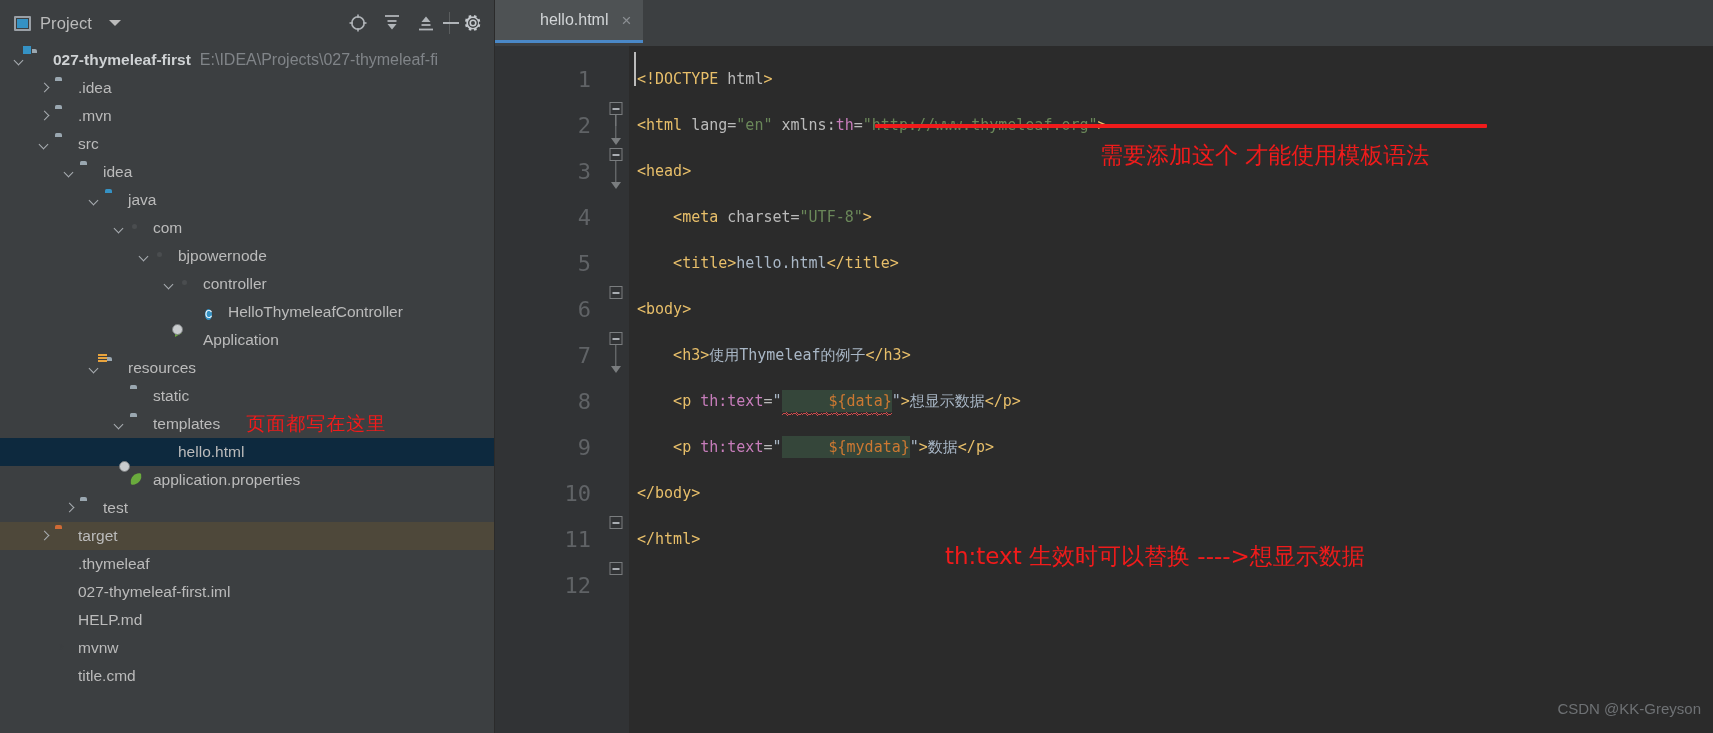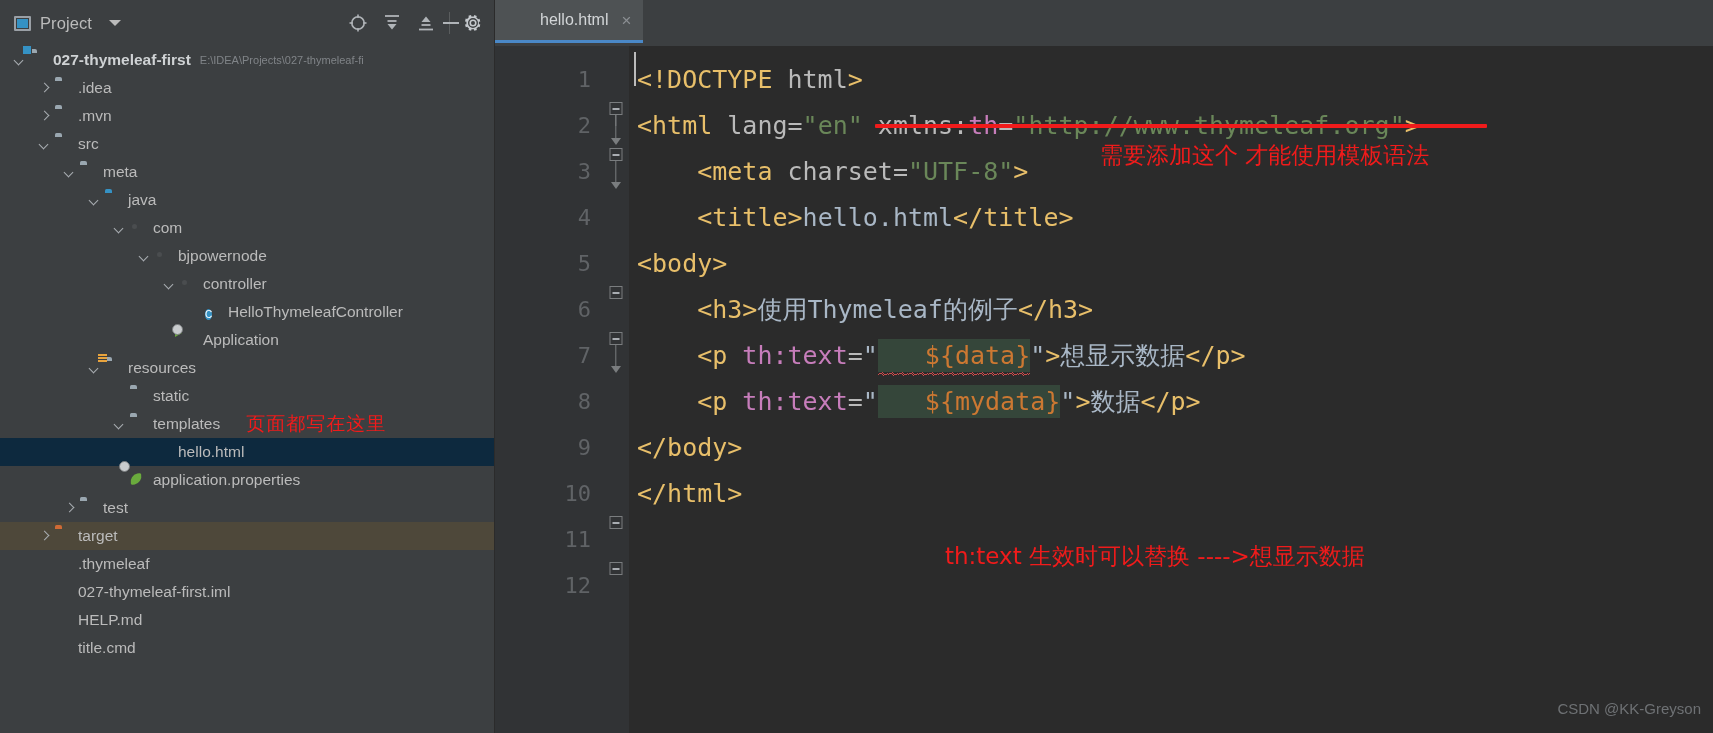--- a/index.html
+++ b/index.html
@@ -316,21 +316,21 @@
     left: 4px; top: -2px;
     color: #3c3f41;
     font-size: 14px;
     font-weight: bold;
   }
   .tlabel { color: #bbbbbb; }
   .tlabel.bold { font-weight: bold; color: #cfd2d4; }
   .tpath {
     color: #808488;
     margin-left: 9px;
-    font-size: 11px;
+    font-size: 16px;
   }
   .red-note-tree {
     color: #f01b1b;
     font-size: 19px;
     margin-left: 26px;
     font-family: "DejaVu Sans", sans-serif;
     letter-spacing: 1px;
   }
 
   
@@ -437,21 +437,21 @@
     border-left: 5px solid transparent;
     border-right: 5px solid transparent;
     border-top: 7px solid #7a7d7f;
   }
 
   .code {
     flex: 1;
     padding-top: 10px;
     position: relative;
     font-family: "DejaVu Sans Mono", monospace;
-    font-size: 25px;
+    font-size: 15px;
   }
   .cline {
     height: 46px;
     display: flex;
     align-items: center;
     white-space: pre;
     padding-left: 8px;
     position: relative;
   }
   .caret {
@@ -579,21 +579,21 @@
         <div class="tree-row">
           <span style="display:inline-block;width:37px;flex-shrink:0"></span>
           <span class="arrow open"></span>
           <span class="ticon"><span class="ic-folder"></span></span>
           <span class="tlabel">src</span>
         </div>
         <div class="tree-row">
           <span style="display:inline-block;width:62px;flex-shrink:0"></span>
           <span class="arrow open"></span>
           <span class="ticon"><span class="ic-folder"></span></span>
-          <span class="tlabel">meta</span>
+          <span class="tlabel">idea</span>
         </div>
         <div class="tree-row">
           <span style="display:inline-block;width:87px;flex-shrink:0"></span>
           <span class="arrow open"></span>
           <span class="ticon"><span class="ic-folder blue"></span></span>
           <span class="tlabel">java</span>
         </div>
         <div class="tree-row">
           <span style="display:inline-block;width:112px;flex-shrink:0"></span>
           <span class="arrow open"></span>
@@ -677,20 +677,26 @@
           <span style="display:inline-block;width:37px;flex-shrink:0"></span>
           <span class="arrow none"></span>
           <span class="ticon"><span class="ic-file iml"></span></span>
           <span class="tlabel">027-thymeleaf-first.iml</span>
         </div>
         <div class="tree-row">
           <span style="display:inline-block;width:37px;flex-shrink:0"></span>
           <span class="arrow none"></span>
           <span class="ticon"><span class="ic-file md"></span></span>
           <span class="tlabel">HELP.md</span>
+        </div>
+        <div class="tree-row">
+          <span style="display:inline-block;width:37px;flex-shrink:0"></span>
+          <span class="arrow none"></span>
+          <span class="ticon"><span class="ic-sh"></span></span>
+          <span class="tlabel">mvnw</span>
         </div>
         <div class="tree-row">
           <span style="display:inline-block;width:37px;flex-shrink:0"></span>
           <span class="arrow none"></span>
           <span class="ticon"><span class="ic-file lines"></span></span>
           <span class="tlabel">title.cmd</span>
         </div>
       </div>
   </div>
 
@@ -740,20 +746,21 @@
         <div class="fold-line" style="top:299px; height:22px;"></div>
         <div class="fold-arrow-dn" style="top:320px;"></div>
 
         <div class="fold-minus" style="position:absolute; left:50%; transform:translateX(-50%); top:470px;"></div>
         <div class="fold-minus" style="position:absolute; left:50%; transform:translateX(-50%); top:516px;"></div>
       </div>
       <div class="code" id="code">
         <div class="caret"></div>
       <div class="cline"><span class="tok-tag">&lt;!DOCTYPE </span><span class="tok-attr">html</span><span class="tok-tag">&gt;</span></div>
           <div class="cline"><span class="tok-tag">&lt;html </span><span class="tok-attr">lang</span><span class="tok-attr">=</span><span class="tok-val">"en"</span><span class="tok-attr"> xmlns:</span><span class="tok-th">th</span><span class="tok-attr">=</span><span class="tok-val">"http://www.thymeleaf.org"</span><span class="tok-tag">&gt;</span></div>
+          <div class="cline"><span class="tok-tag">&lt;head&gt;</span></div>
           <div class="cline"><span class="tok-tag">    &lt;meta </span><span class="tok-attr">charset</span><span class="tok-attr">=</span><span class="tok-val">"UTF-8"</span><span class="tok-tag">&gt;</span></div>
           <div class="cline"><span class="tok-tag">    &lt;title&gt;</span><span class="tok-text">hello.html</span><span class="tok-tag">&lt;/title&gt;</span></div>
           <div class="cline"><span class="tok-tag">&lt;body&gt;</span></div>
           <div class="cline"><span class="tok-tag">    &lt;h3&gt;</span><span class="tok-text">使用Thymeleaf的例子</span><span class="tok-tag">&lt;/h3&gt;</span></div>
           <div class="cline"><span class="tok-tag">    &lt;p </span><span class="tok-th">th:text</span><span class="tok-attr">=</span><span class="tok-text">"</span><span class="hl-expr wavy"><span class="tok-brace">${data}</span></span><span class="tok-text">"</span><span class="tok-tag">&gt;</span><span class="tok-text">想显示数据</span><span class="tok-tag">&lt;/p&gt;</span></div>
           <div class="cline"><span class="tok-tag">    &lt;p </span><span class="tok-th">th:text</span><span class="tok-attr">=</span><span class="tok-text">"</span><span class="hl-expr"><span class="tok-brace">${mydata}</span></span><span class="tok-text">"</span><span class="tok-tag">&gt;</span><span class="tok-text">数据</span><span class="tok-tag">&lt;/p&gt;</span></div>
           <div class="cline"><span class="tok-tag">&lt;/body&gt;</span></div>
           <div class="cline"><span class="tok-tag">&lt;/html&gt;</span></div>
         </div>
 

